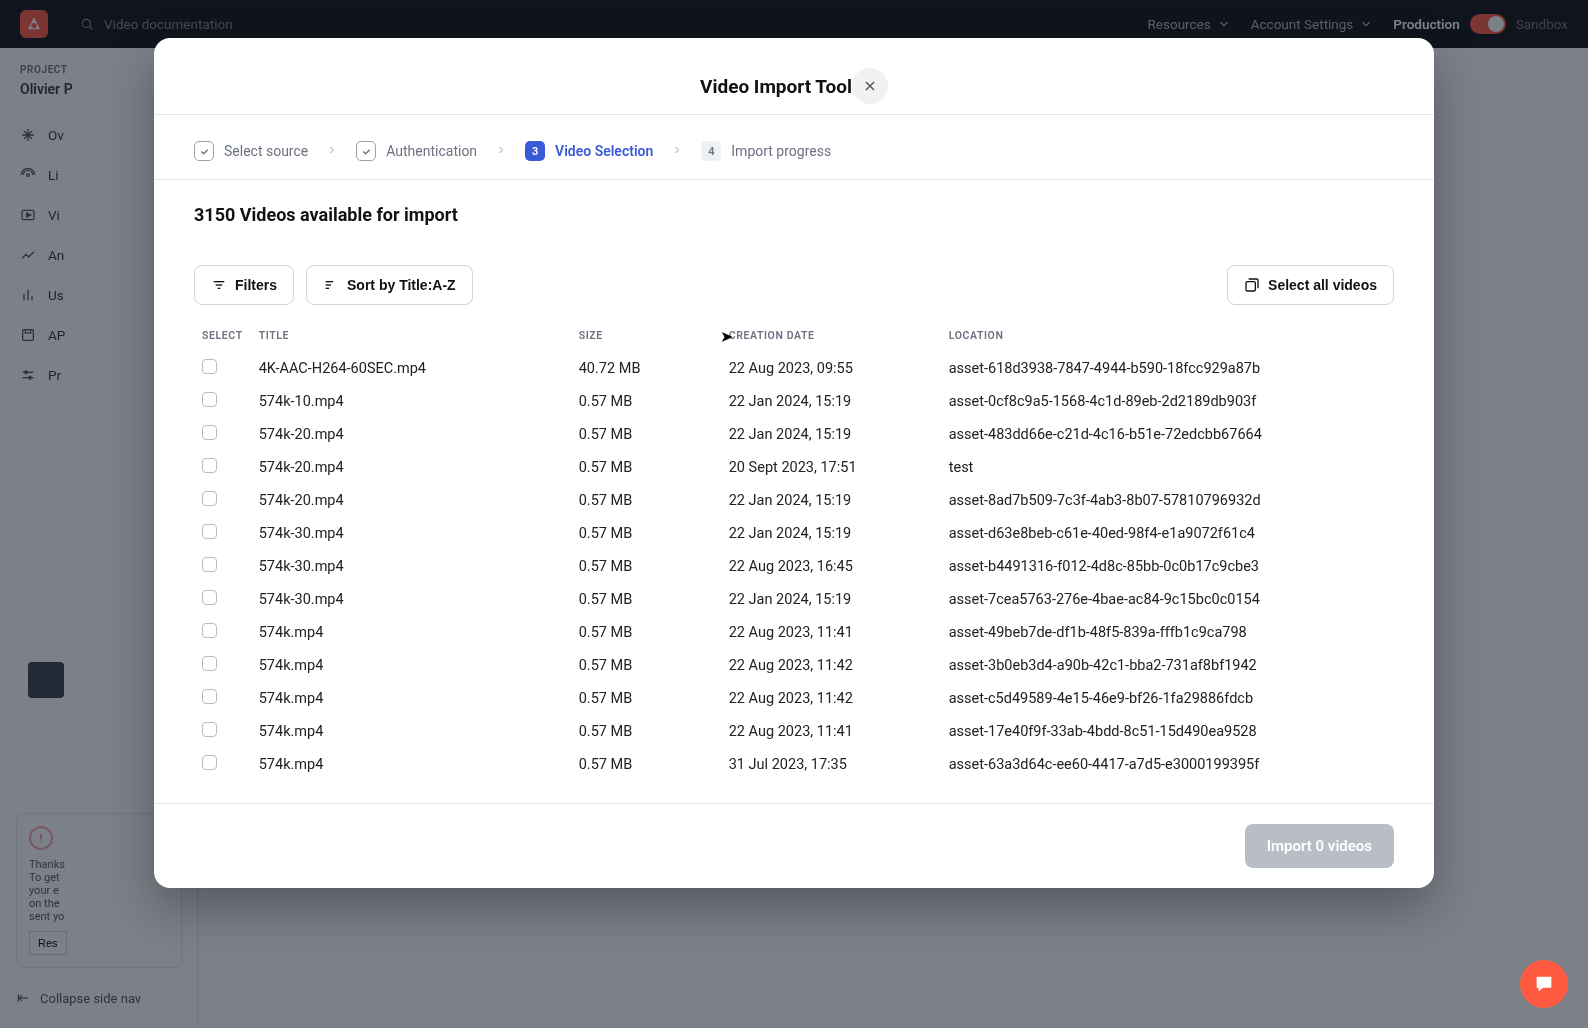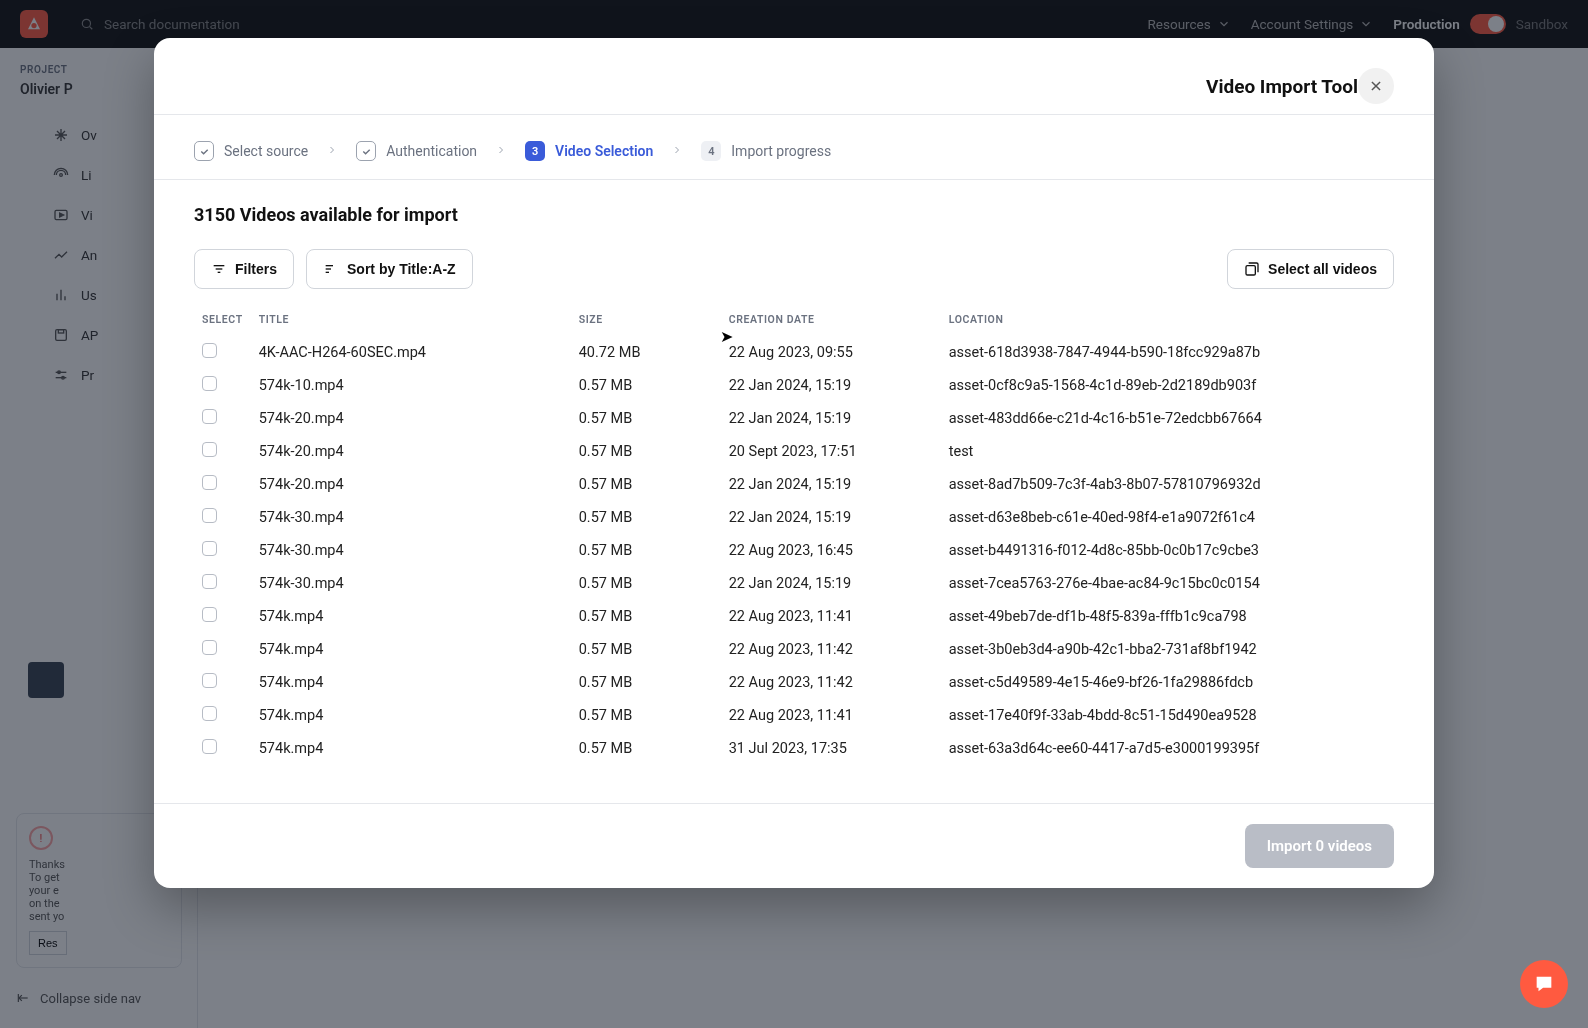--- a/index.html
+++ b/index.html
@@ -62,21 +62,21 @@
 }
 
 
 .layout{display:flex;height:calc(100% - 48px);}
 .sidebar{
   width:198px;flex:0 0 198px;background:#fff;border-right:1px solid var(--gray-200);
   padding:16px 0;font-size:13.5px;color:#333;position:relative;
 }
 .sb-label{font-size:10px;letter-spacing:.6px;color:#6b7280;padding:0 20px 6px;font-weight:600;}
 .sb-project{padding:0 20px 18px;font-weight:600;font-size:14px;}
-.sb-item{display:flex;align-items:center;gap:12px;padding:12px 20px;cursor:pointer;margin-left:33px;}
+.sb-item{display:flex;align-items:center;gap:12px;padding:12px 20px;cursor:pointer;}
 .sb-item svg{width:16px;height:16px;stroke:#555;}
 .sb-card{
   position:absolute;left:16px;bottom:60px;width:166px;
   border:1px solid var(--gray-200);border-radius:8px;padding:12px;font-size:11px;color:#555;
 }
 .sb-card .alert-ico{width:24px;height:24px;border-radius:50%;border:2px solid #fca5a5;display:flex;align-items:center;justify-content:center;color:#ef4444;margin-bottom:8px;}
 .sb-collapse{
   position:absolute;left:16px;bottom:22px;display:flex;align-items:flex-start;gap:10px;
   font-size:13px;color:#555;cursor:pointer;
 }
@@ -91,21 +91,21 @@
 .overlay{
   position:absolute;inset:0;background:rgba(17,24,39,.55);
   display:flex;align-items:flex-start;justify-content:center;
 }
 .modal{
   margin-top:38px;width:1280px;height:850px;background:#fff;
   border-radius:16px;box-shadow:0 20px 50px rgba(0,0,0,.3);
   display:flex;flex-direction:column;
 }
 .modal-header{
-  padding:30px 40px 0;display:flex;align-items:center;justify-content:flex-end;
+  padding:30px 40px 0;display:flex;align-items:center;justify-content:center;
 }
 .modal-title{font-size:19px;font-weight:700;color:#111;}
 .close-btn{
   width:36px;height:36px;border-radius:50%;background:#f1f1f1;
   display:flex;align-items:center;justify-content:center;cursor:pointer;
 }
 .close-btn svg{width:14px;height:14px;stroke:#555;}
 
 
 .stepper-wrap{padding:26px 40px 18px;border-bottom:1.5px solid var(--gray-200);margin-top:10px;border-top:1.5px solid var(--gray-200);}
@@ -117,21 +117,21 @@
 }
 .step.done .step-badge{border:1.5px solid var(--gray-400);color:var(--gray-500);}
 .step.done .step-badge svg{width:11px;height:11px;stroke:var(--gray-500);}
 .step.active{color:var(--accent-blue);font-weight:600;}
 .step.active .step-badge{background:var(--accent-blue);color:#fff;}
 .step.upcoming .step-badge{background:#eef0f4;color:var(--gray-500);}
 .step-sep svg{width:12px;height:12px;stroke:var(--gray-400);}
 
 
 .modal-body{flex:1;padding:24px 40px 0;display:flex;flex-direction:column;overflow:hidden;position:relative;}
-.count-line{font-size:18px;font-weight:700;color:#111;margin:0 0 24px;}
+.count-line{font-size:18px;font-weight:700;color:#111;margin:0 0 40px;}
 .toolbar-row{display:flex;align-items:center;gap:12px;margin-bottom:24px;}
 .search-box{
   flex:0 0 300px;height:40px;background:#f5f6f8;border-radius:8px;
   display:flex;align-items:center;padding:0 14px;gap:10px;color:var(--gray-500);
 }
 .search-box input{border:none;background:transparent;outline:none;font-size:14px;flex:1;color:#111;}
 .pill-btn{
   height:40px;padding:0 16px;border:1.5px solid var(--gray-300);border-radius:8px;
   background:#fff;display:flex;align-items:center;gap:8px;font-size:14px;font-weight:600;
   color:#111;cursor:pointer;
@@ -190,21 +190,21 @@
     <svg viewBox="0 0 24 24">
         <path d="M12 3 L20 19 L4 19 Z" fill="#fff"></path>
         <circle cx="12" cy="14" r="3.5" fill="#ff5a40"></circle>
       </svg>
   </div>
   <div class="nav-search">
     <svg class="ico" viewBox="0 0 24 24">
         <circle cx="11" cy="11" r="7"></circle>
         <line x1="21" y1="21" x2="16.5" y2="16.5"></line>
       </svg>
-    <span>Search documentation</span>
+    <span>Video documentation</span>
   </div>
   <div class="nav-spacer"></div>
   <div class="nav-link">
     <span>Resources</span>
     <svg class="ico" viewBox="0 0 24 24">
         <polyline points="6 9 12 15 18 9"></polyline>
       </svg>
   </div>
   <div class="nav-link">
     <span>Account Settings</span>

